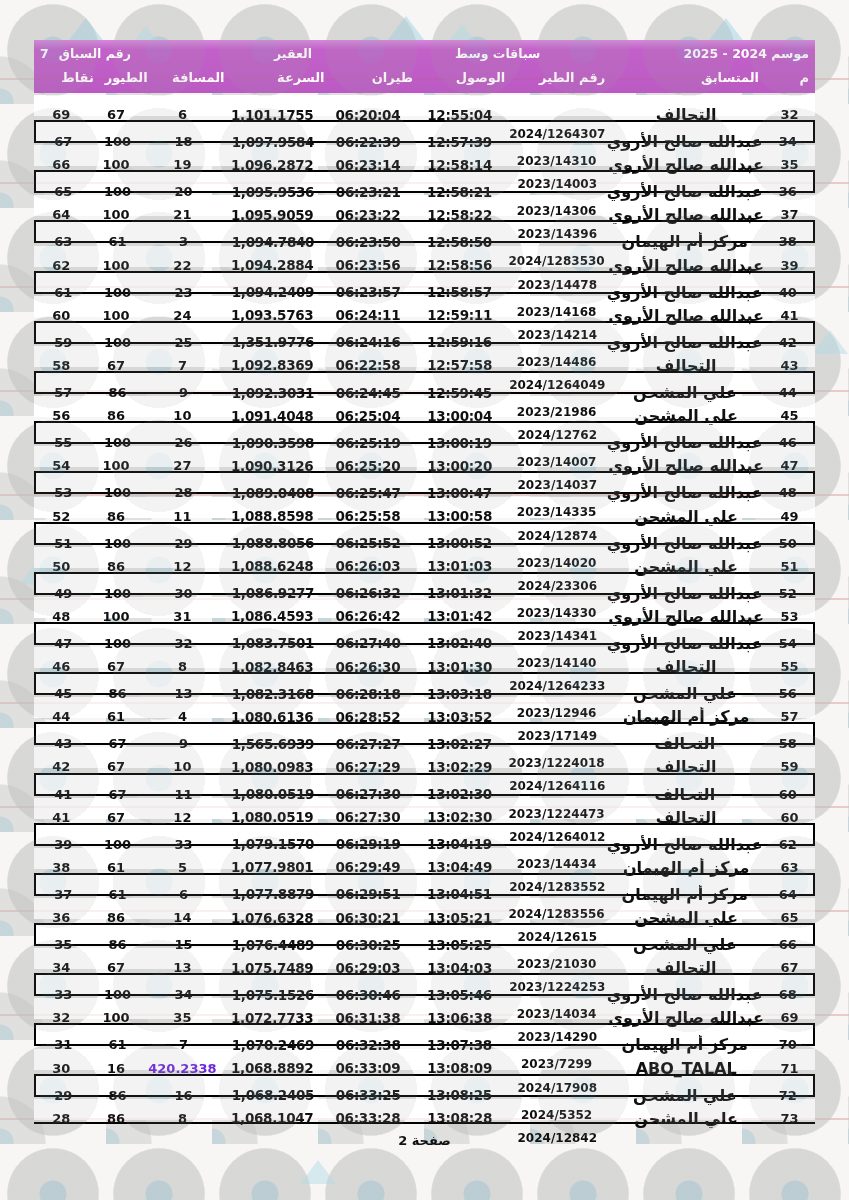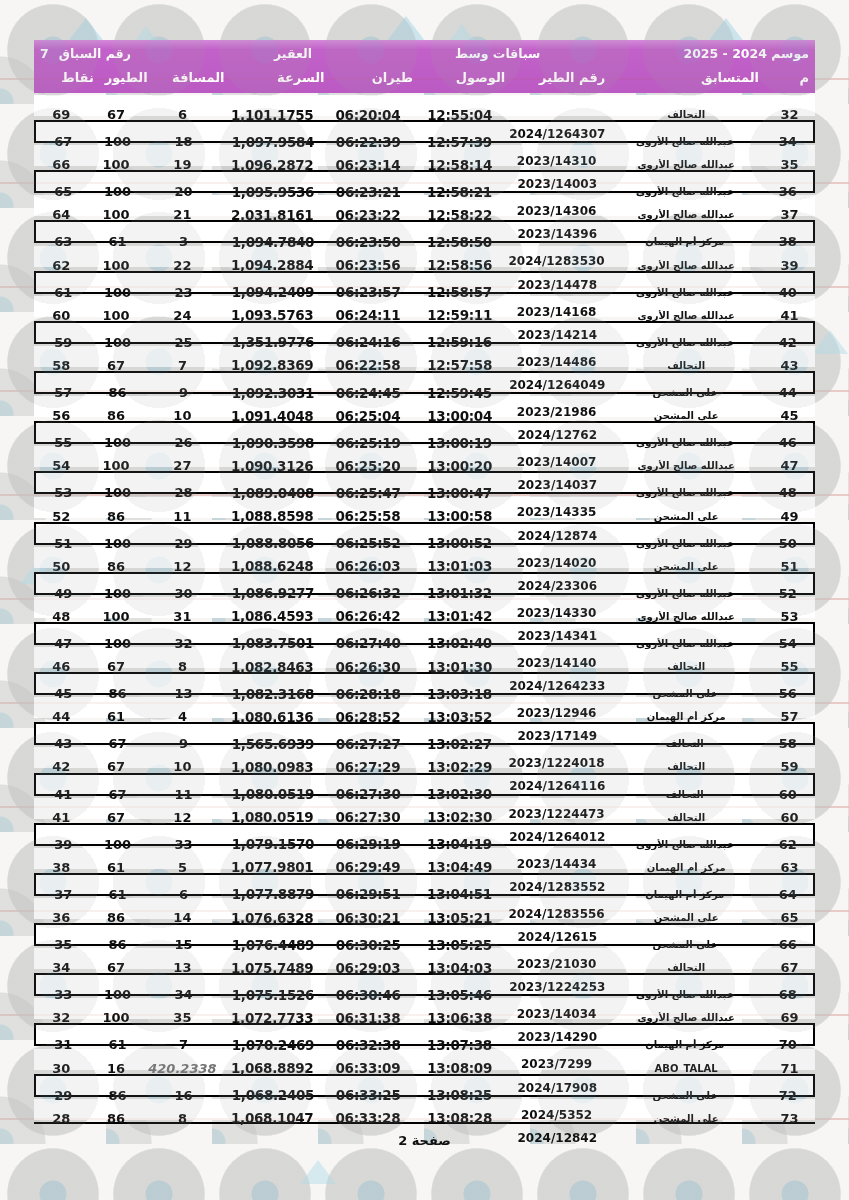--- a/index.html
+++ b/index.html
@@ -45,23 +45,23 @@
   
   .tbody{margin-top:2px;}
   .trow{
     display:grid;grid-template-columns:6.5fr 20fr 13fr 12fr 11.5fr 13fr 10fr 7fr 7fr;
     align-items:center;background:#fff;height:21px;margin-bottom:4.1px;
     box-sizing:border-box;font-weight:bold;color:#101010;
   }
   .trow:nth-child(even){border:2px solid #000;height:23px;margin-bottom:2.1px;}
   .cell{text-align:center;font-size:13px;white-space:nowrap;overflow:hidden;}
   .cell.col-ring{font-size:12px;margin-top:39px;}
-  .cell.col-name{font-size:10px;}
+  .cell.col-name{font-size:16px;}
   .cell.col-speed,.cell.col-arrival,.cell.col-flight{font-size:13.5px;letter-spacing:-0.3px;}
-  .cell.hl{color:#737373;font-style:italic;}
+  .cell.hl{color:#6d28d9;}
   .bottom-line{border-top:2px solid #000;height:0;margin-top:-2px;}
   
   .footer{position:absolute;top:1133px;left:0;width:849px;text-align:center;z-index:2;font-size:13px;font-weight:bold;color:#111;}
 </style>
 </head>
 <body>
 
 <div class="wm"></div>
 <div class="tri a" style="left:60px;top:18px;"></div>
 <div class="tri b" style="left:128px;top:26px;"></div>
@@ -139,21 +139,21 @@
         <div class="cell col-distance">20</div>
         <div class="cell col-birds">100</div>
         <div class="cell col-points">65</div>
       </div>
       <div class="trow">
         <div class="cell col-m">37</div>
         <div class="cell col-name">عبدالله صالح الأروي</div>
         <div class="cell col-ring">2023/14396</div>
         <div class="cell col-arrival">12:58:22</div>
         <div class="cell col-flight">06:23:22</div>
-        <div class="cell col-speed">2,031.8161</div>
+        <div class="cell col-speed">1,095.9059</div>
         <div class="cell col-distance">21</div>
         <div class="cell col-birds">100</div>
         <div class="cell col-points">64</div>
       </div>
       <div class="trow">
         <div class="cell col-m">38</div>
         <div class="cell col-name">مركز أم الهيمان</div>
         <div class="cell col-ring">2024/1283530</div>
         <div class="cell col-arrival">12:58:50</div>
         <div class="cell col-flight">06:23:50</div>

